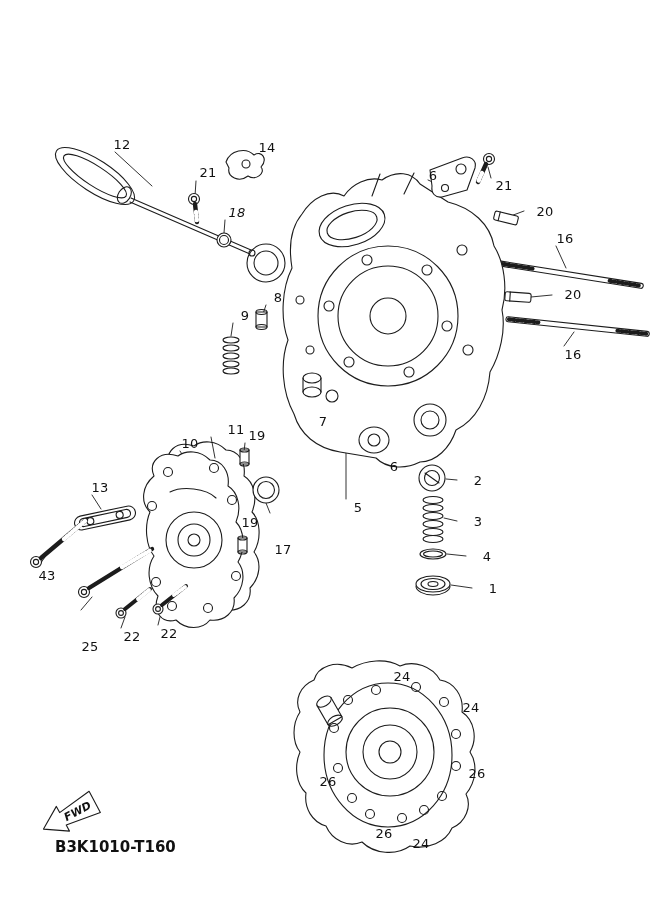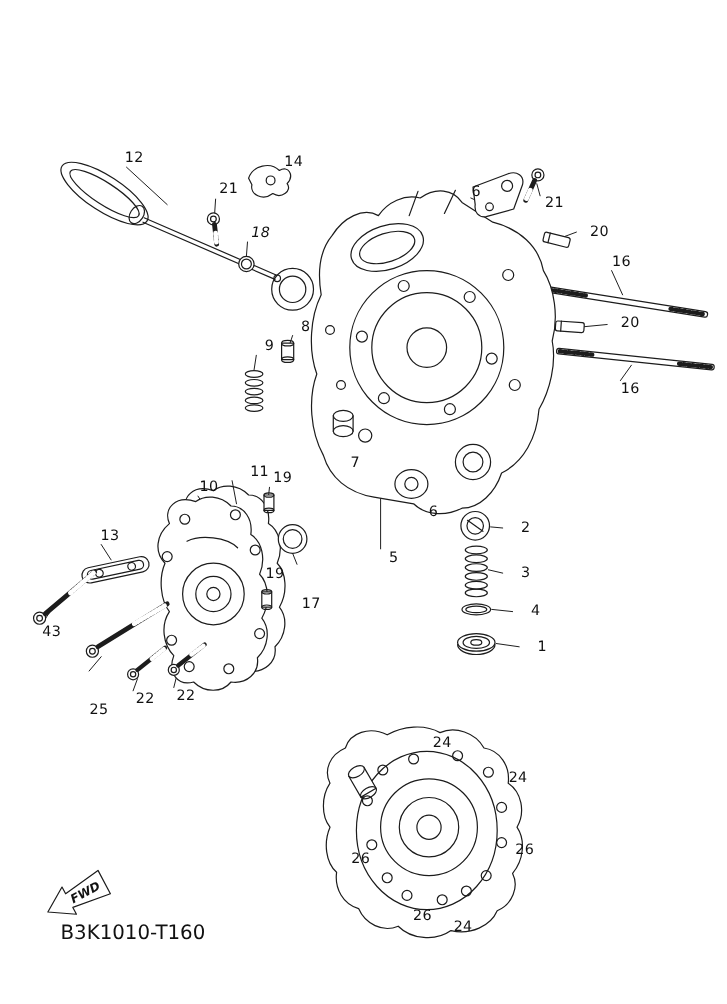--- a/index.html
+++ b/index.html
@@ -8,21 +8,21 @@
     font-family:"DejaVu Sans", sans-serif; overflow:hidden;
   }
   .stage svg { position:absolute; left:0; top:0; }
   .callouts { position:absolute; left:12px; top:0; width:661px; height:906px; pointer-events:none; }
   .callout {
     position:absolute; transform:translate(-50%,-50%);
     font-size:13px; line-height:1; color:#111; letter-spacing:0.3px;
   }
   .diagram-code {
     position:absolute; left:55px; top:838px;
-    font-size:18px; color:#111;
+    font-size:15px; color:#111;font-weight:bold;
   }
 </style>
 </head>
 <body>
 
 <div class="stage">
 
   <svg width="661" height="913" viewBox="0 0 661 913">
     <g stroke="#1c1c1c" stroke-width="1.1" fill="none" stroke-linejoin="round" stroke-linecap="round">
 

